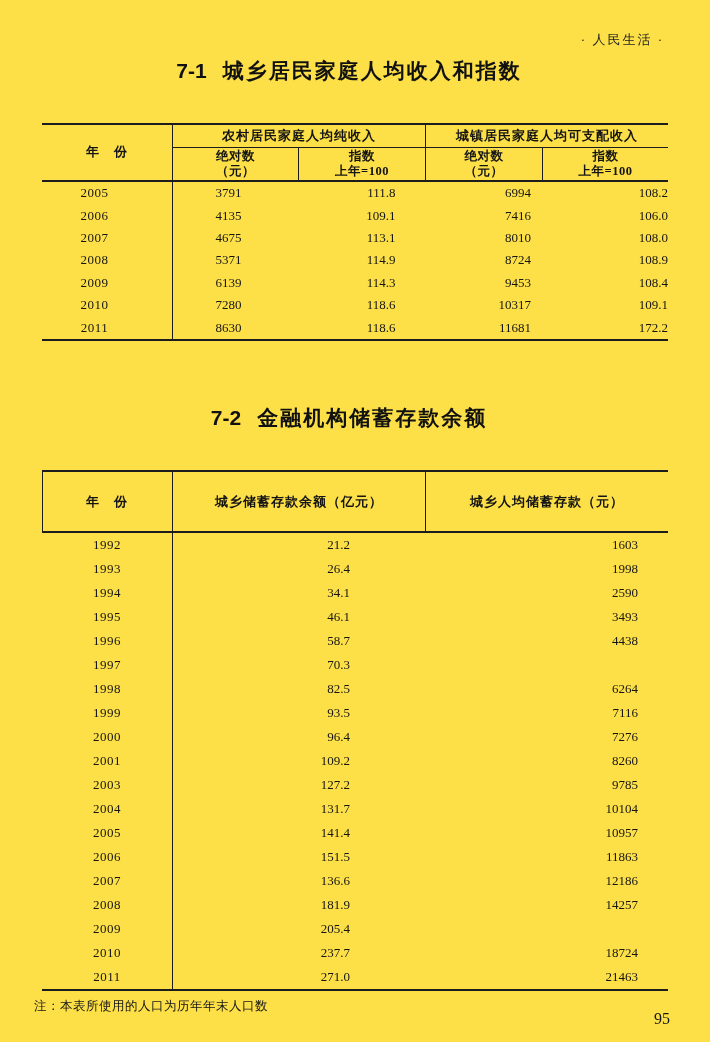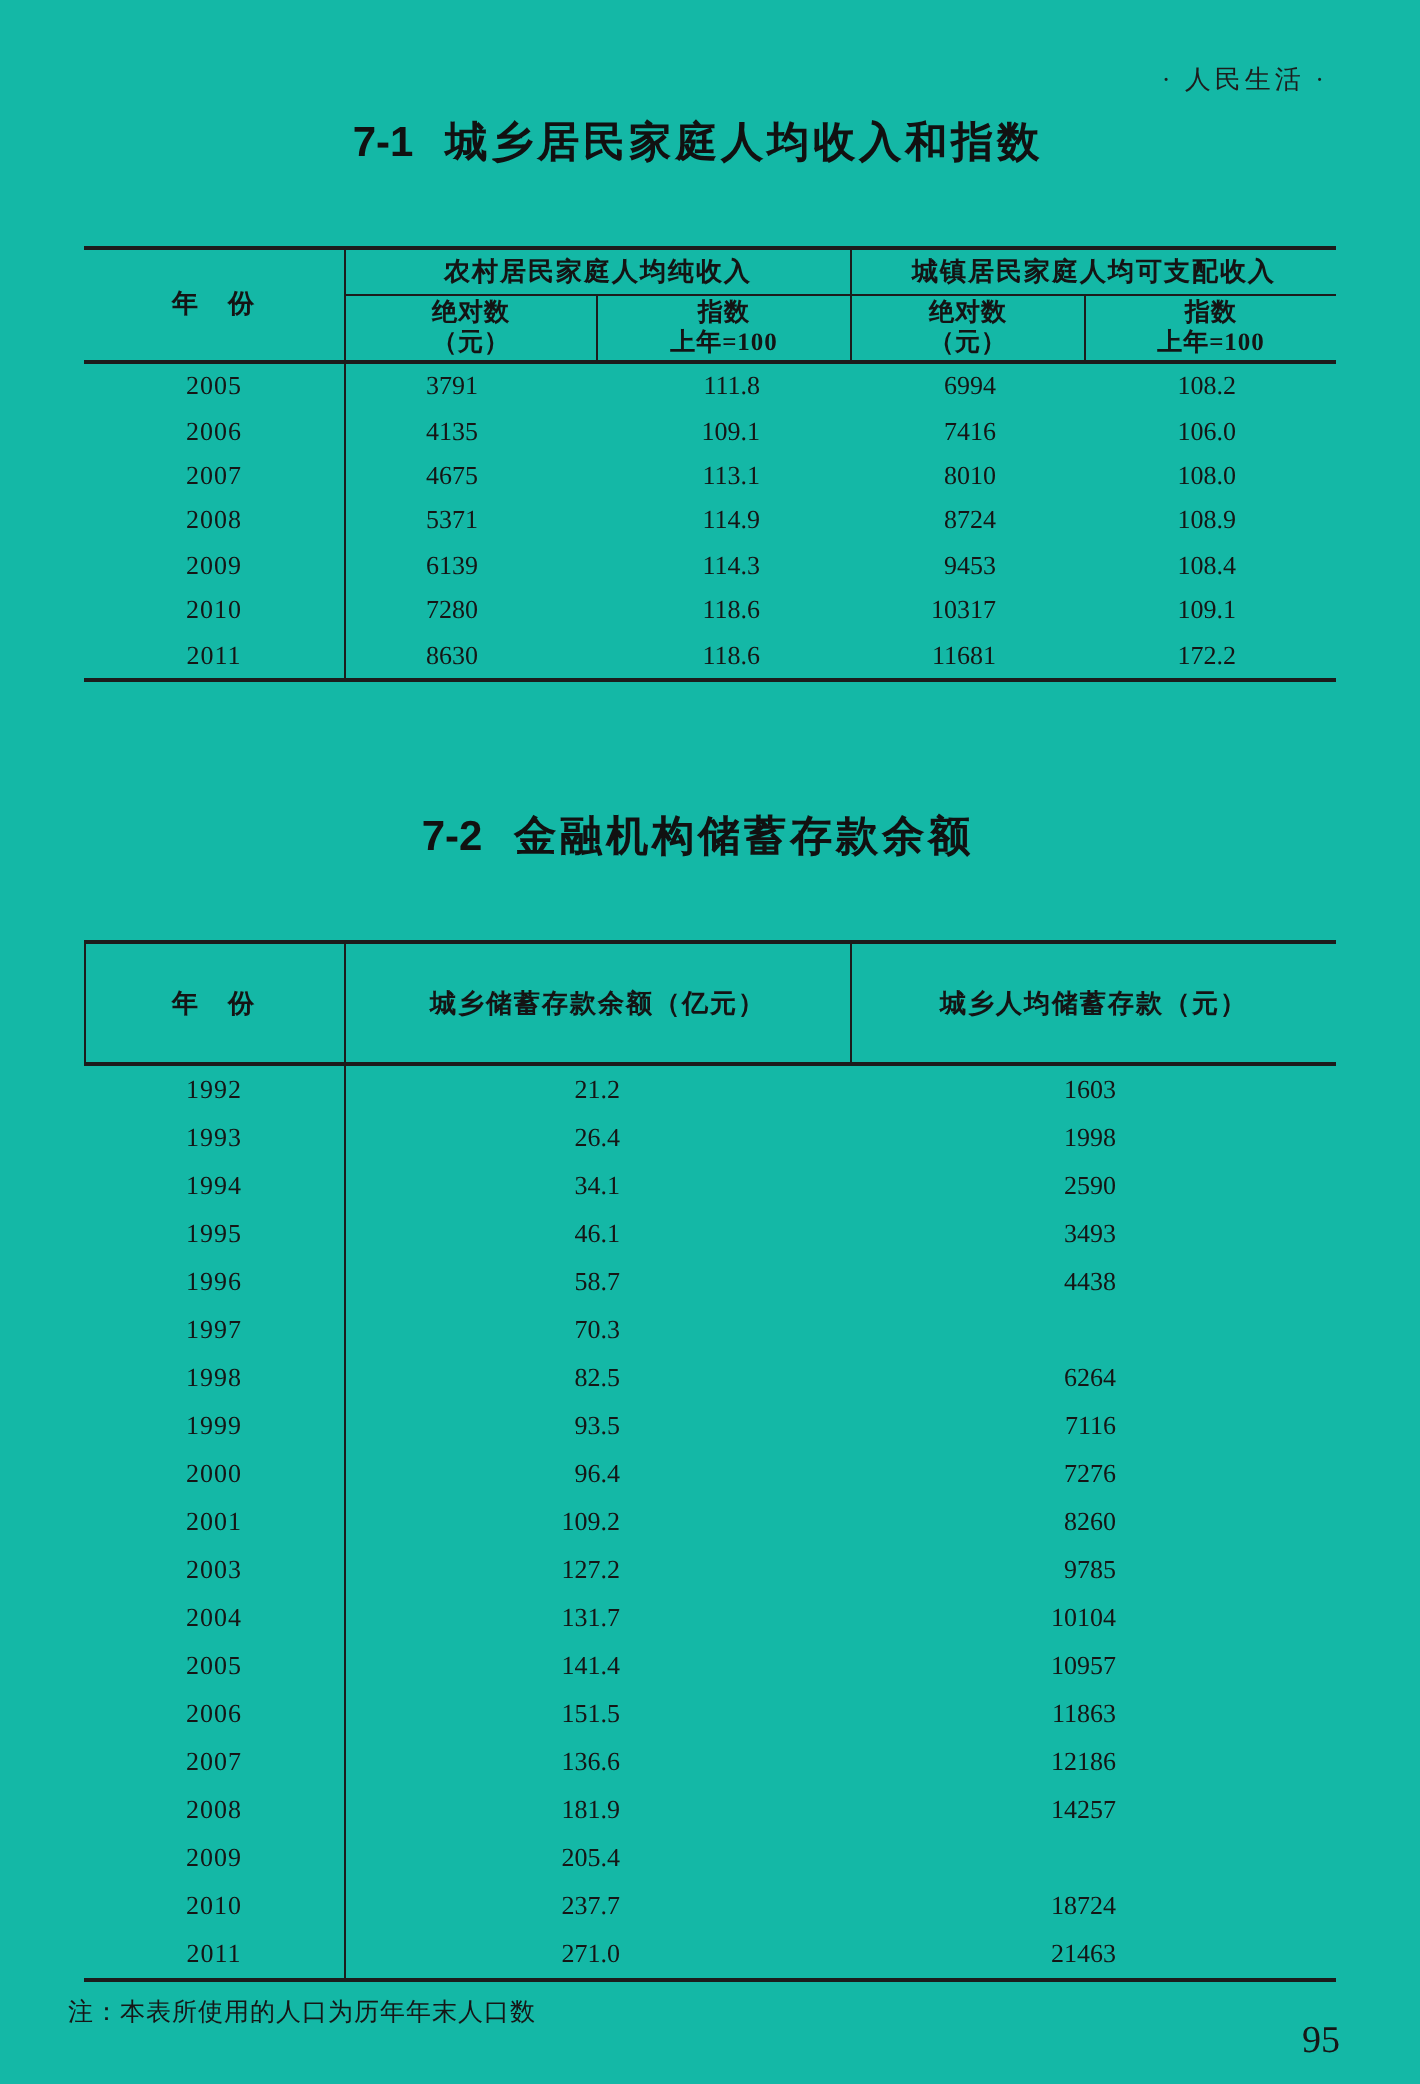--- a/index.html
+++ b/index.html
@@ -1,18 +1,18 @@
 <!DOCTYPE html>
 <html><head>
 <meta charset="utf-8">
 <style>
   html,body{margin:0;padding:0;background:#e8e8e8;}
   .page{
     position:relative; width:710px; height:1042px; margin:0 auto;
-    background:#14b8a6; color:#161616; overflow:hidden;
+    background:#fde047; color:#161616; overflow:hidden;
     font-family:"Liberation Serif","DejaVu Serif",serif;
   }
   
   .chapter-tag{
     position:absolute; top:31px; right:46px;
     font-size:13px; letter-spacing:2px; color:#1d1d1d;
   }
   
   .tbl-title{
     position:absolute; left:0; width:698px; margin:0;
@@ -57,32 +57,32 @@
   .t1-hs2{left:257px; top:25px; width:126px; height:32px;}
   .t1-hs3{left:384px; top:25px; width:116px; height:32px;}
   .t1-hs4{left:501px; top:25px; width:125px; height:32px;}
   .t2-hyear{left:0; top:2px; width:130px; height:59px;}
   .t2-h1{left:131px; top:2px; width:252px; height:59px;}
   .t2-h2{left:384px; top:2px; width:242px; height:59px;}
   
   .rows{position:absolute; left:0; display:flex; flex-direction:column;}
   .t1-rows{top:59px; width:626px; height:157px;}
   .t2-rows{top:63px; width:626px; height:456px;}
-  .row{flex:1; display:flex; align-items:center; font-size:13px; color:#151515;}
+  .row{flex:1; display:flex; align-items:center; font-size:13px; color:#151515;gap:40px;}
   .cell{display:block; white-space:nowrap;}
   .c-year{width:130px; text-align:center; letter-spacing:0.5px;}
   .t1-v1{width:67px;  text-align:right;}
   .t1-v2{width:141px; text-align:right;}
   .t1-v3{width:118px; text-align:right;}
   .t1-v4{width:120px; text-align:right;}
   .t2-v1{width:138px; text-align:right;}
   .t2-v2{width:248px; text-align:right;}
   
   .note{position:absolute; left:34px; top:998px; font-size:12.5px; color:#161616; letter-spacing:0.5px;}
-  .page-number{position:absolute; right:40px; top:1010px; font-size:19px; color:#161616;}
+  .page-number{position:absolute; right:40px; top:1010px; font-size:16px; color:#161616;}
 </style>
 </head>
 <body>
 
 <div class="page">
 
   <div class="chapter-tag">· 人民生活 ·</div>
 
   <h1 class="tbl-title title-1">
     <span class="num">7-1</span><span>城乡居民家庭人均收入和指数</span>

